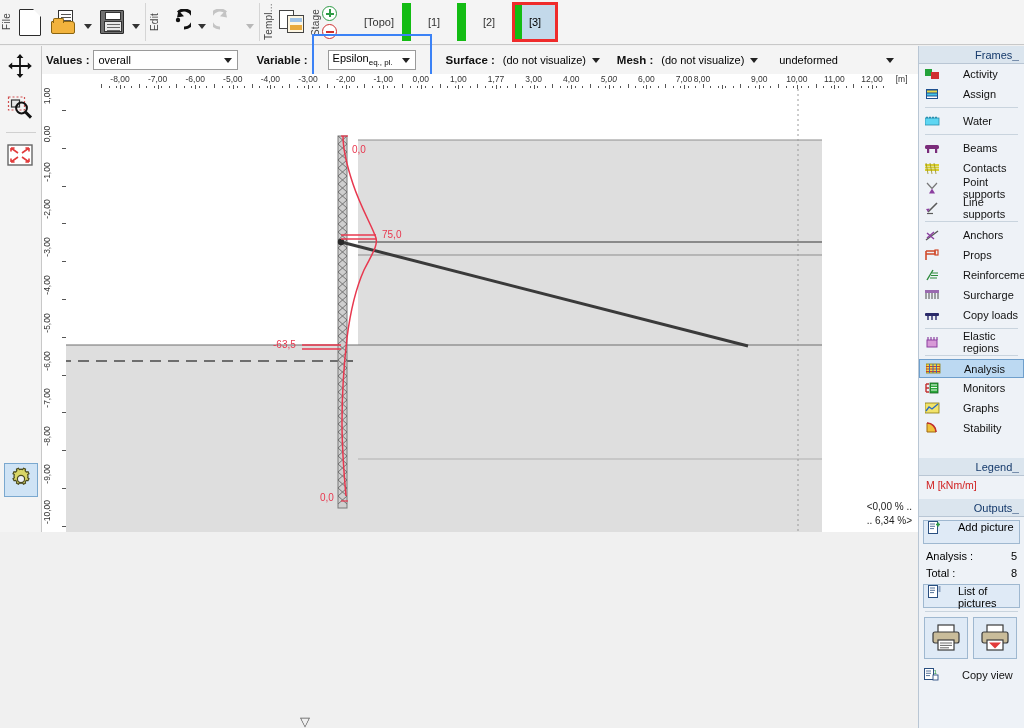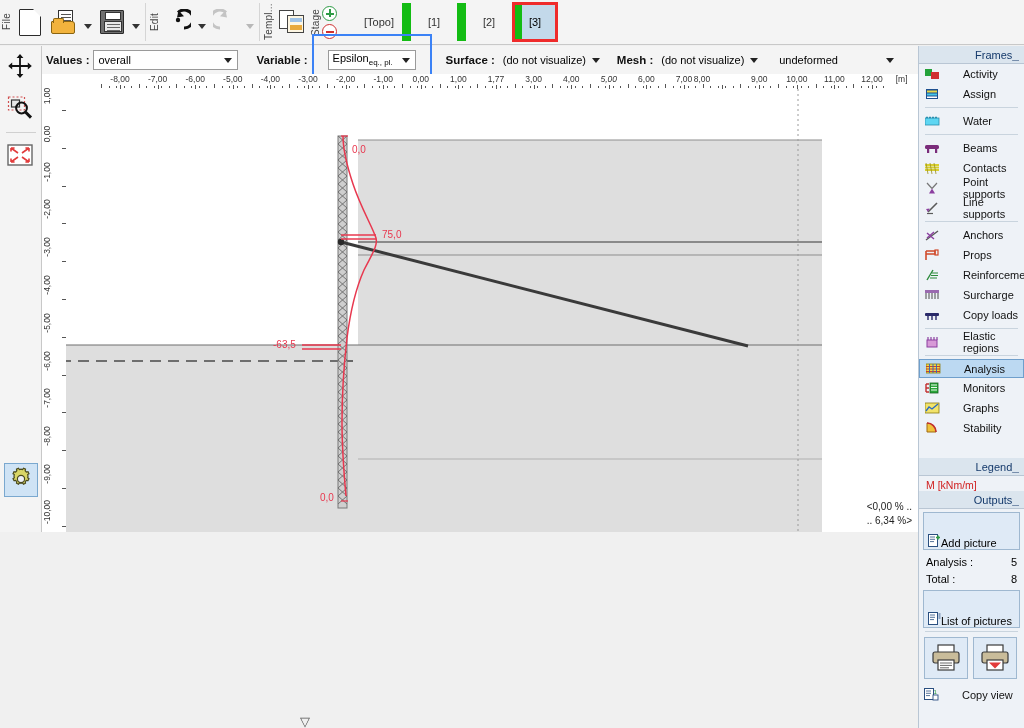--- a/index.html
+++ b/index.html
@@ -104,21 +104,21 @@
   #statusxy{position:absolute;right:6px;bottom:4px;font-size:10px;color:#222;text-align:right;line-height:14px;}
 
   
   #rightpanel{position:absolute;left:918px;top:46px;width:106px;height:682px;background:#eef2f7;border-left:1px solid #b9c6d4;}
   .rp-head{height:18px;background:#dbe5ee;border-bottom:1px solid #b9c6d4;display:flex;align-items:center;justify-content:flex-end;padding:0 5px;font-size:11px;color:#14396b;}
   .rp-head .mini{font-weight:bold;font-size:12px;line-height:8px;}
   .rp-item{height:20px;display:flex;align-items:center;gap:23px;padding-left:6px;font-size:11px;color:#111;cursor:default;}
   .rp-item.sel{background:#bcd9f2;border:1px solid #6f9fcc;height:19px;}
   .rp-sep{height:1px;background:#c9d4de;margin:3px 6px;}
   .rp-ico{width:15px;height:13px;flex:0 0 15px;position:relative;}
-  .rp-btn{margin:3px 4px;height:38px;background:#dfeaf6;border:1px solid #9fb8d0;display:flex;align-items:flex-end;gap:0;padding-left:4px;font-size:11px;}
+  .rp-btn{margin:3px 4px;height:24px;background:#dfeaf6;border:1px solid #9fb8d0;display:flex;align-items:flex-start;gap:17px;padding-left:4px;font-size:11px;}
   .rp-row{display:flex;justify-content:space-between;padding:0 7px;font-size:11px;height:17px;align-items:center;}
   .bigbtn{width:44px;height:42px;background:#dfeaf6;border:1px solid #9fb8d0;display:flex;align-items:center;justify-content:center;}
   #bottomOuter{position:absolute;left:0;top:532px;width:918px;height:196px;background:#f0f0f0;}
 </style>
 </head>
 <body>
 
 <div id="app">
 
   <div id="topbar">
@@ -642,21 +642,21 @@
           <span>Stability</span>
         </div>
       </div>
 
     <div class="rp-head" style="margin-top:20px">
       <span>Legend</span>
       <span class="mini">_</span>
     </div>
     <div style="padding:3px 0 0 7px;font-size:10.5px;color:#d02020">M [kNm/m]</div>
 
-    <div class="rp-head" style="">
+    <div class="rp-head" style="margin-top:8px">
       <span>Outputs</span>
       <span class="mini">_</span>
     </div>
     <div class="rp-btn">
       <span>
         <svg width="13" height="13" viewBox="0 0 13 13">
             <rect x="0.5" y="0.5" width="9" height="12" fill="#fff" stroke="#2a4f80" stroke-width="1"></rect>
             <path d="M2 3h5M2 5.3h5M2 7.6h4" stroke="#2a4f80" stroke-width=".8"></path>
             <path d="M10 1.5v4M8 3.5h4" stroke="#2e9b45" stroke-width="1.6"></path>
           </svg>

